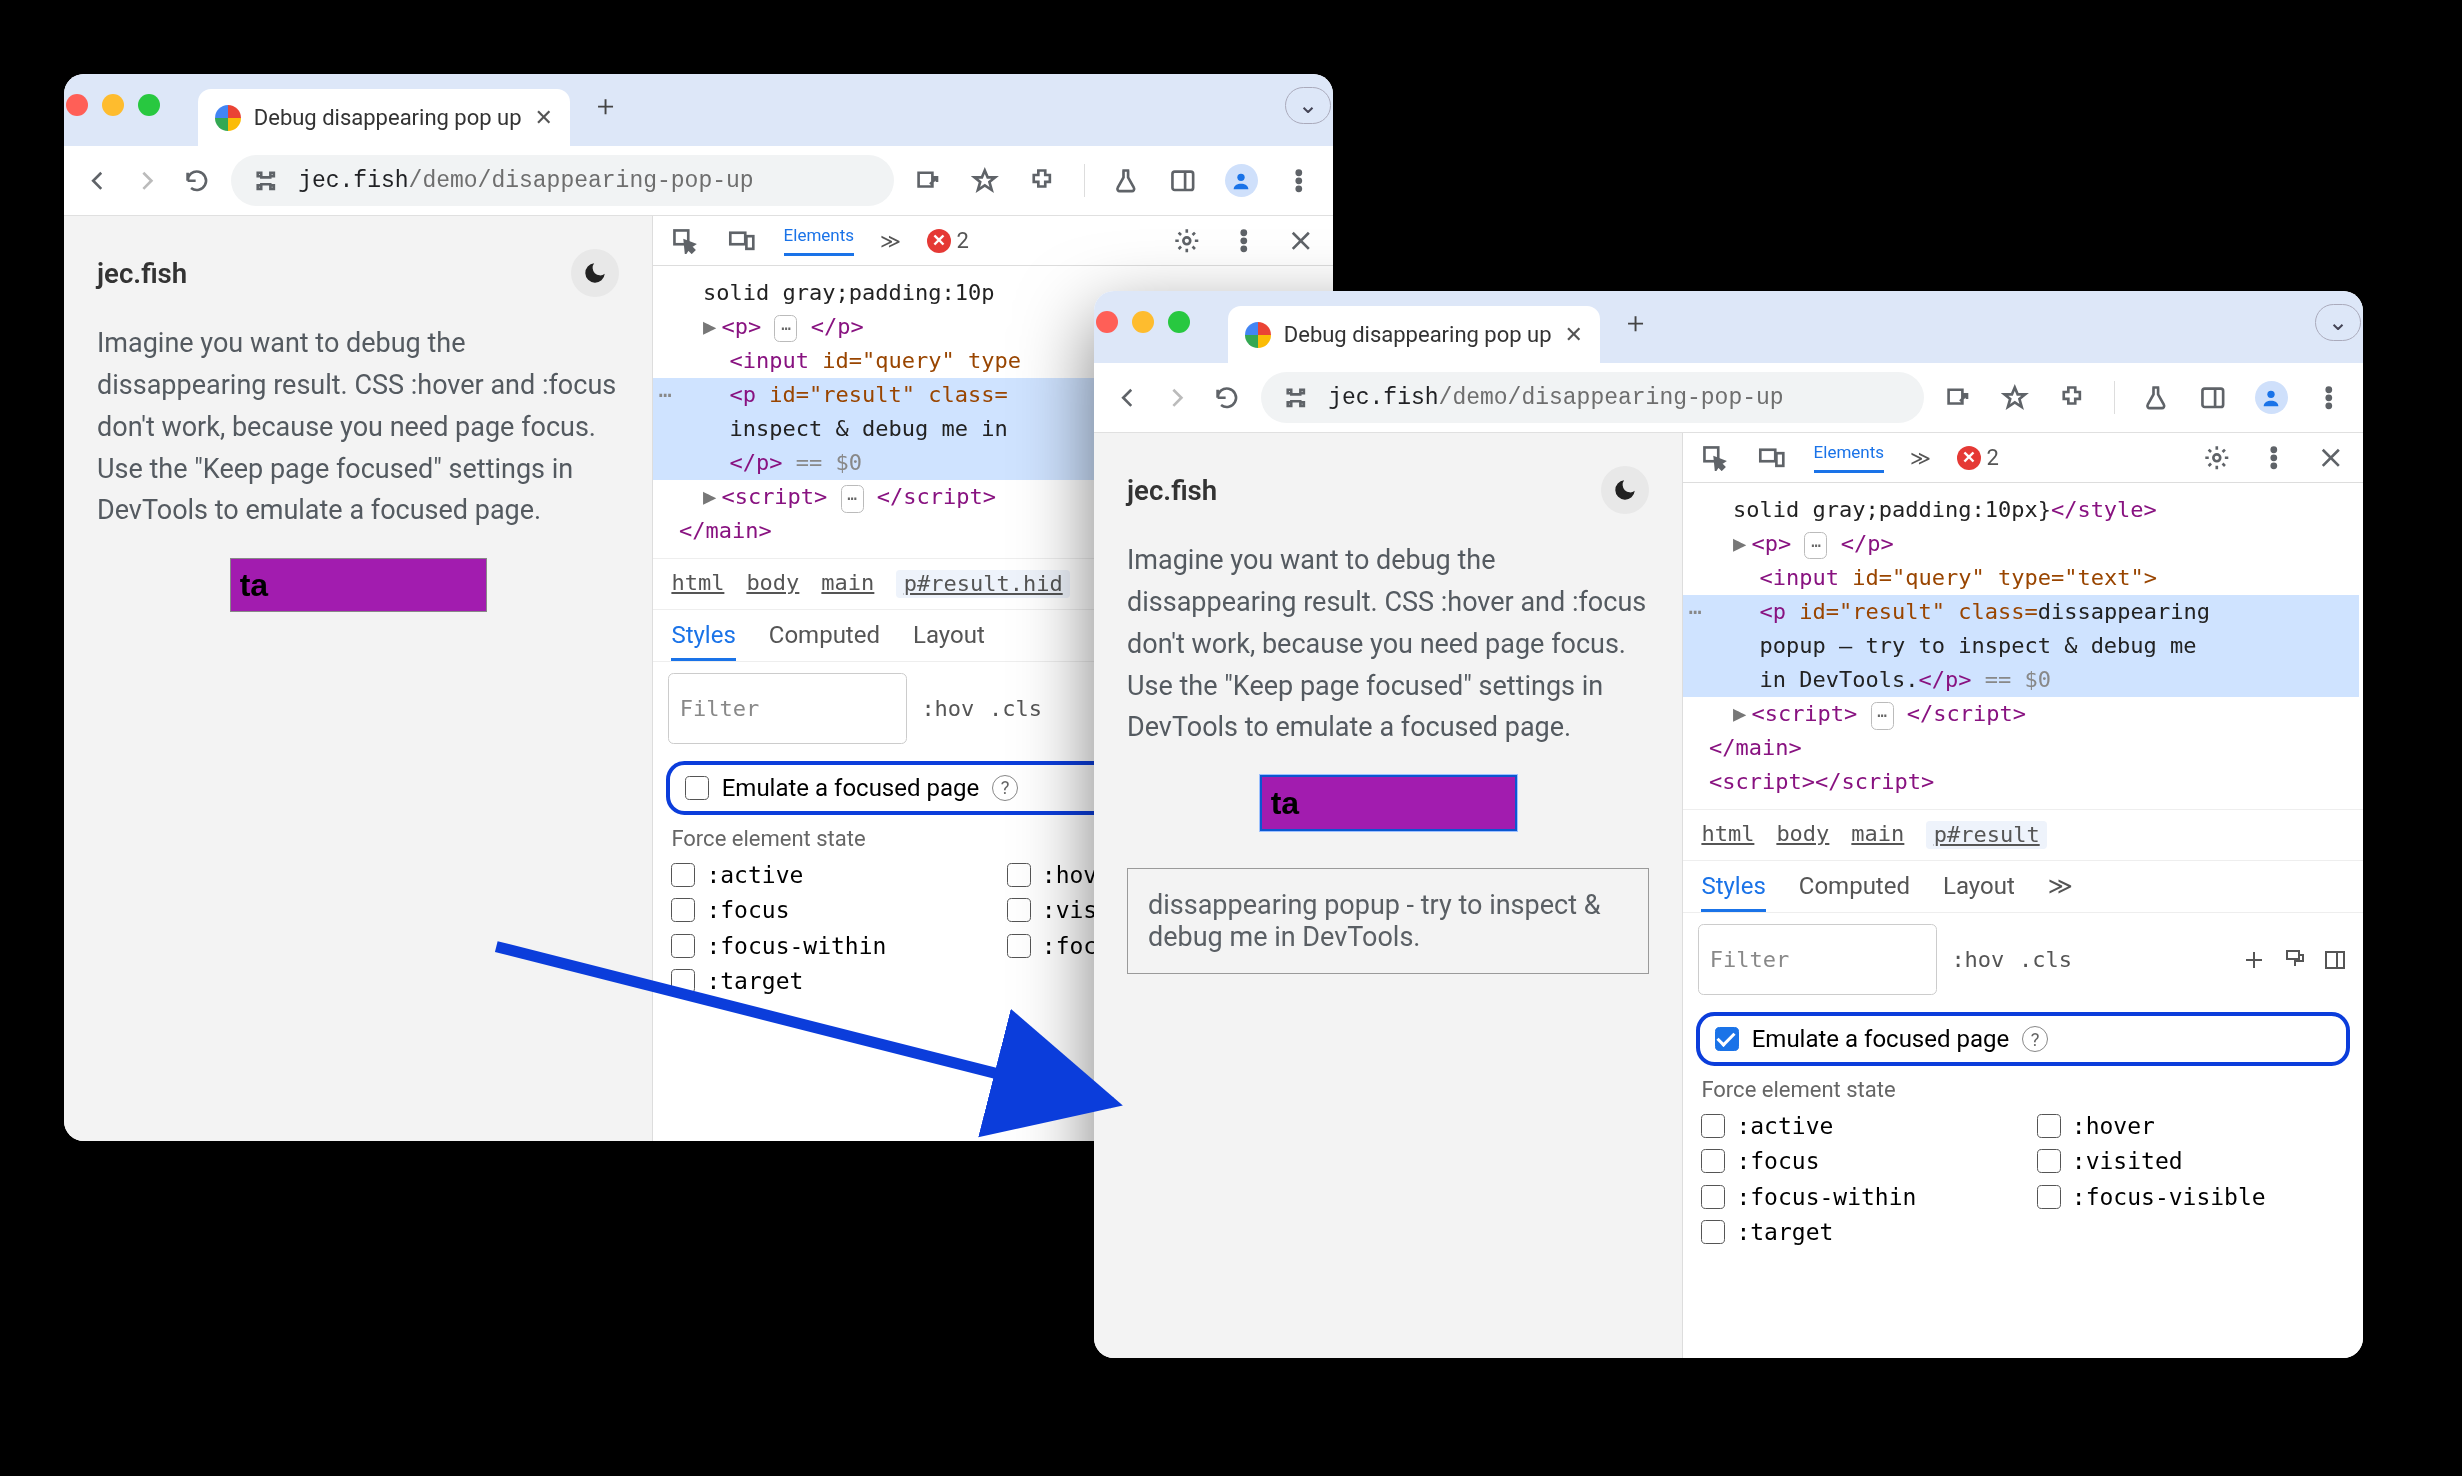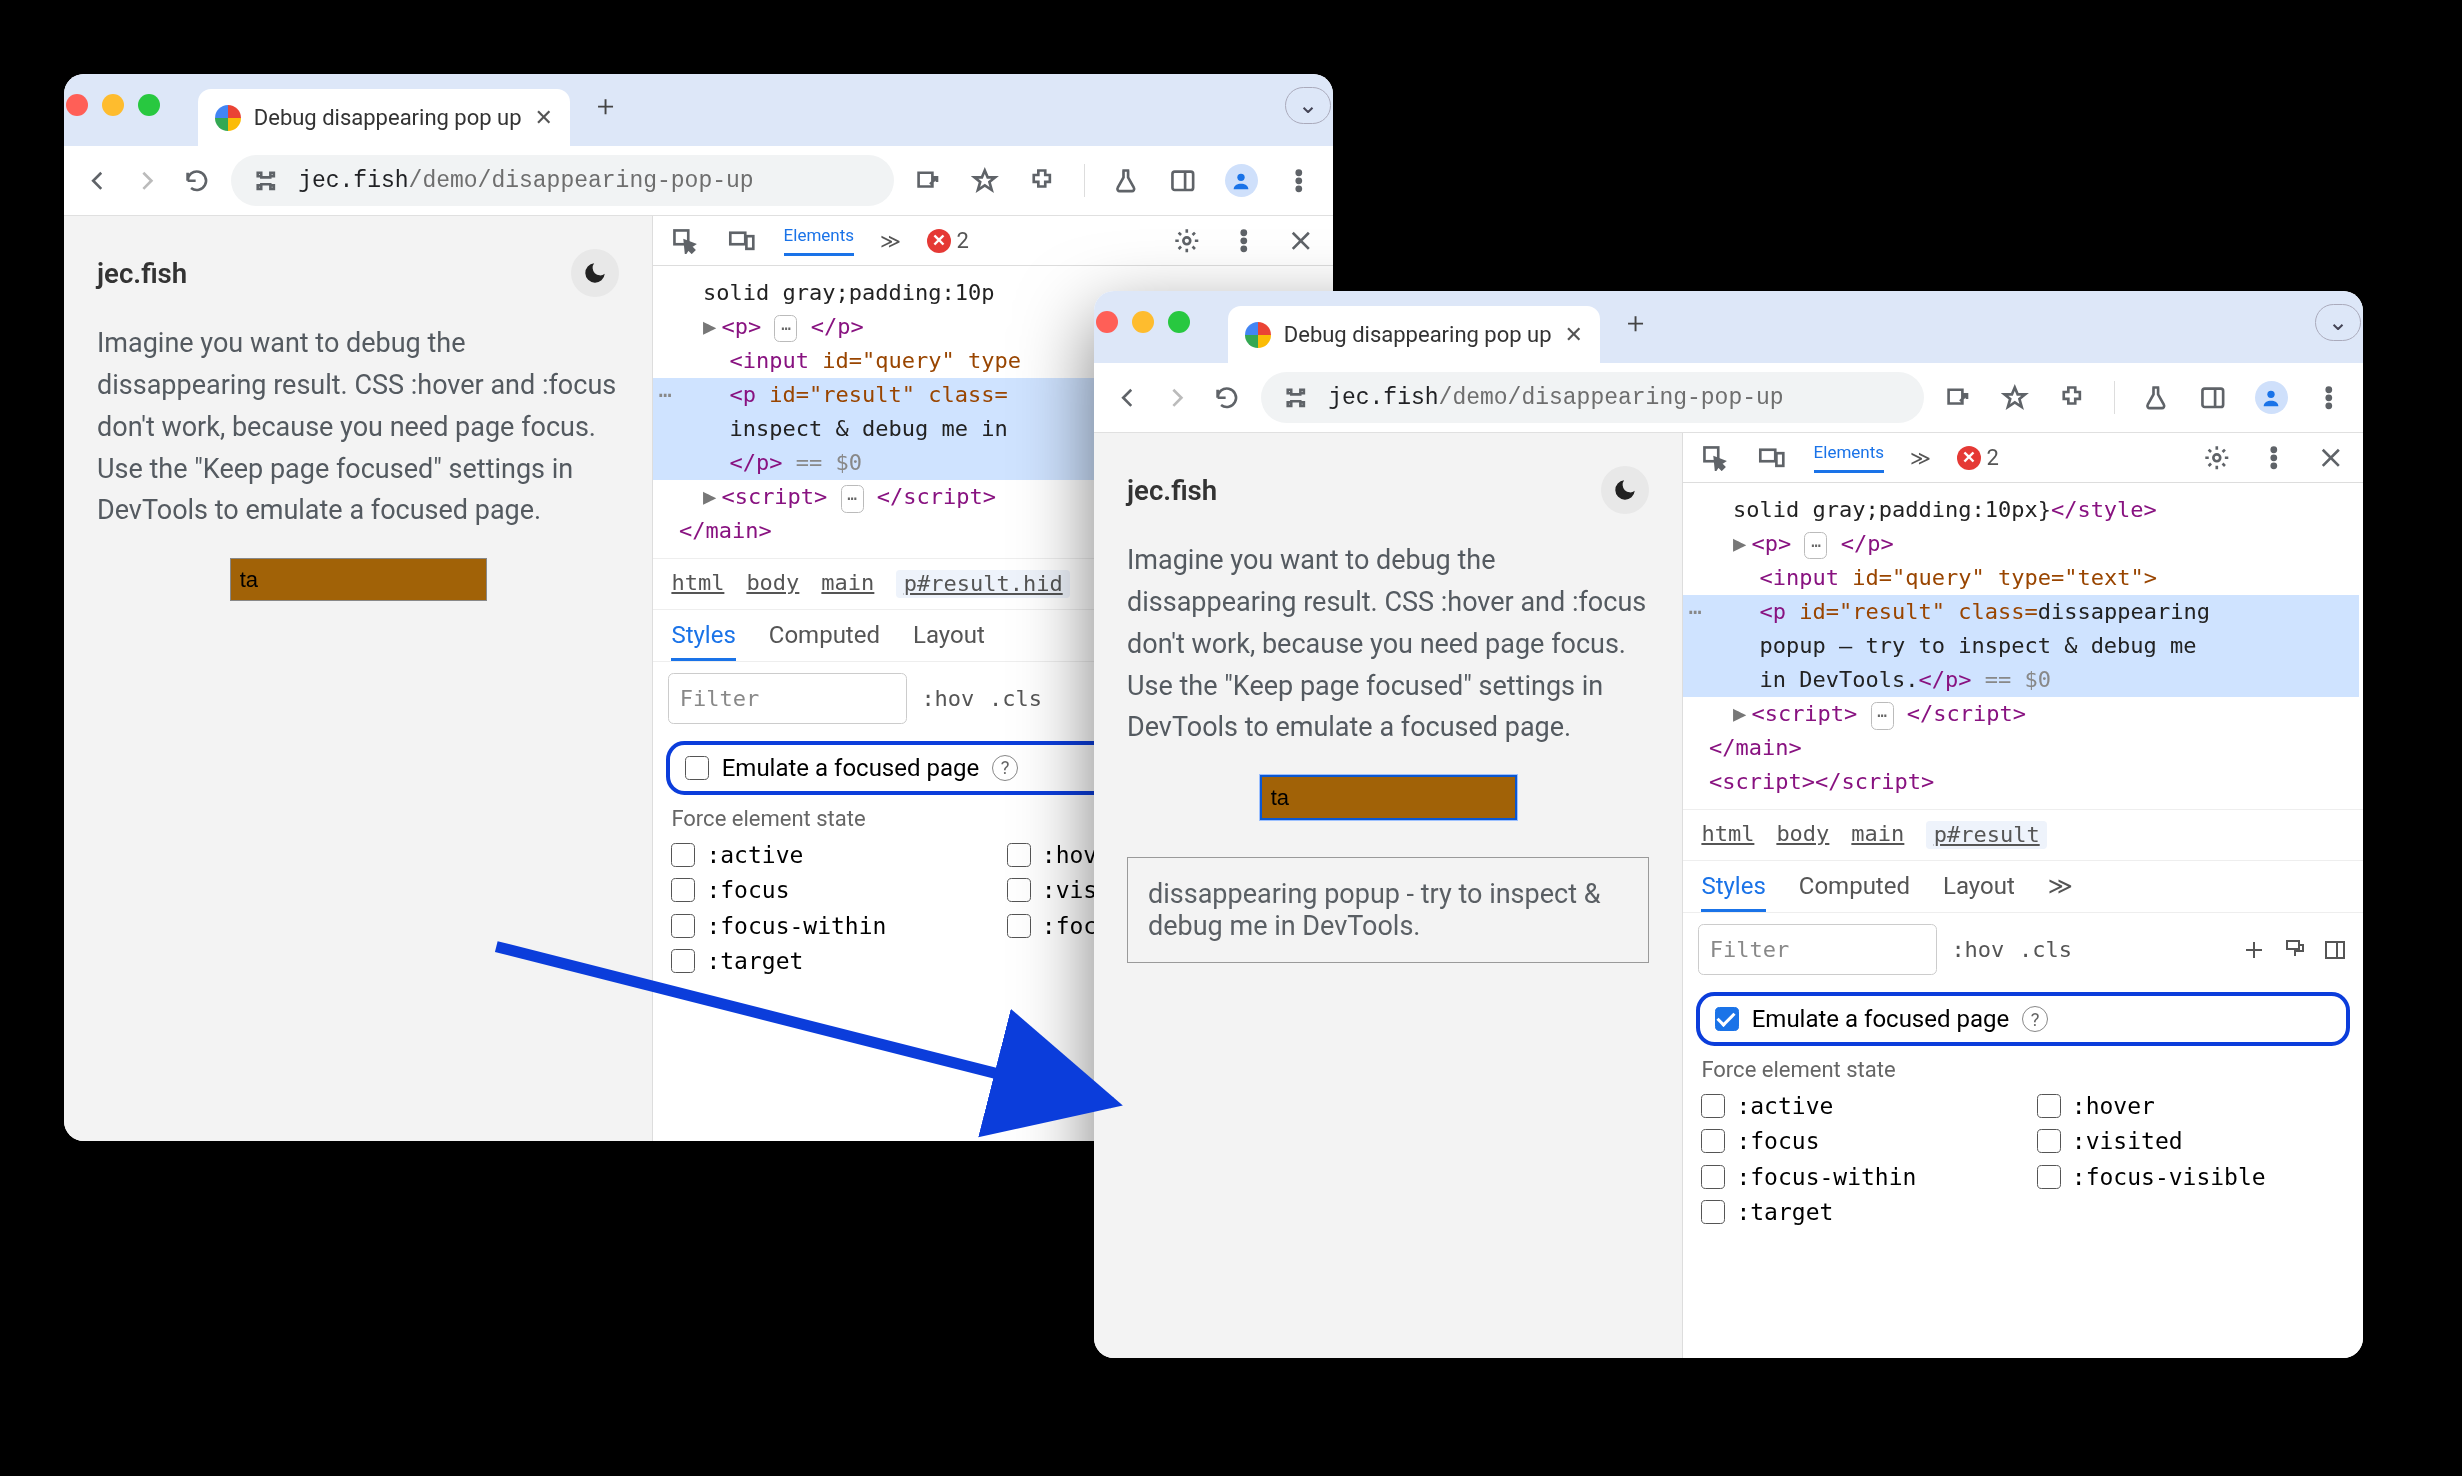--- a/index.html
+++ b/index.html
@@ -117,22 +117,23 @@
   .page-head { display:flex; justify-content:space-between; align-items:center; margin-bottom:26px;}
   .brand { font-weight: 600; font-size: 27.6px; color:#333;}
   .moonbtn {
     width: 48px; height: 48px; border-radius: 50%; background: #e8e8e8;
     display:flex; align-items:center; justify-content:center;
   }
   .page p { font-size: 27px; line-height: 1.55; margin: 0 0 26px 0; color:#545a60;}
   .qbox {
     display:block; margin: 7.4px auto 0 auto;
     width: 257px; padding: 7.4px 9.2px;
-    font-size: 22px; border: 1.8px solid #888;
-    background:#a16207;
+    font-size: 32px; border: 1.8px solid #888;
+    background:#a21caf;
+    font-weight:bold;
   }
   .qbox.focused { border: 2.8px solid #0b57d0; outline: 1.8px solid #9cc0ff; }
   .popup {
     margin-top: 37px;
     border: 1.8px solid #9a9a9a;
     padding: 20px;
     font-size: 27px;
     color: #5a5f64;
     background: #f3f3f3;
   }
@@ -172,21 +173,21 @@
   .ell { position:absolute; left:5.5px; color:#888;}
   .crumbs {
     display:flex; gap:22px; padding:11px 18.4px; font-size:22px;
     border-top: 0.9px solid #eee; border-bottom: 0.9px solid #eee;
     font-family: Menlo, Consolas, monospace; color:#555;text-decoration:underline;
   }
   .crumbs .sel { background:#eef3fb; padding:1.8px 7.4px; border-radius:3.7px;}
   .subtabs { display:flex; gap:33px; padding:11px 18.4px 0 18.4px; font-size:24px; color:#555; border-bottom:0.9px solid #eee;}
   .subtabs .act { color:#1a73e8; border-bottom:3.7px solid #1a73e8; padding-bottom:9.2px;text-align:center;}
   .filterrow { display:flex; align-items:center; gap:14.7px; padding:11px 14.7px; font-family: Menlo, Consolas, monospace;}
-  .filterbox { border:0.9px solid #ccc; border-radius:5.5px; padding:12px 11px; color:#888; flex:0 0 auto; width:239px;}
+  .filterbox { border:0.9px solid #ccc; border-radius:5.5px; padding:22px 11px; color:#888; flex:0 0 auto; width:239px;}
   .hovcls { color:#555; }
   .mini-ico { width:26px;height:26px;color:#555; display:inline-flex;align-items:center;justify-content:center;}
   .mini-ico svg { width:24px; height:24px; stroke:currentColor; fill:none; stroke-width:2;}
   .emph-box {
     margin: 5.5px 13px;
     border: 4.6px solid #0b3ddb;
     border-radius: 18.4px;
     padding: 9.2px 14.7px;
     display:flex; align-items:center; gap:13px;
     font-size: 24px;

